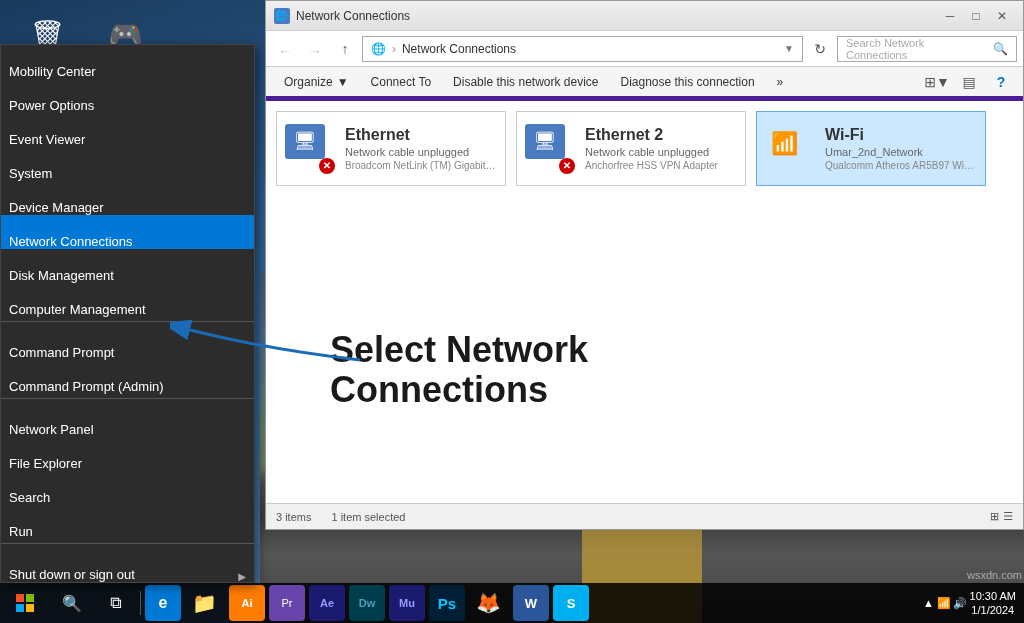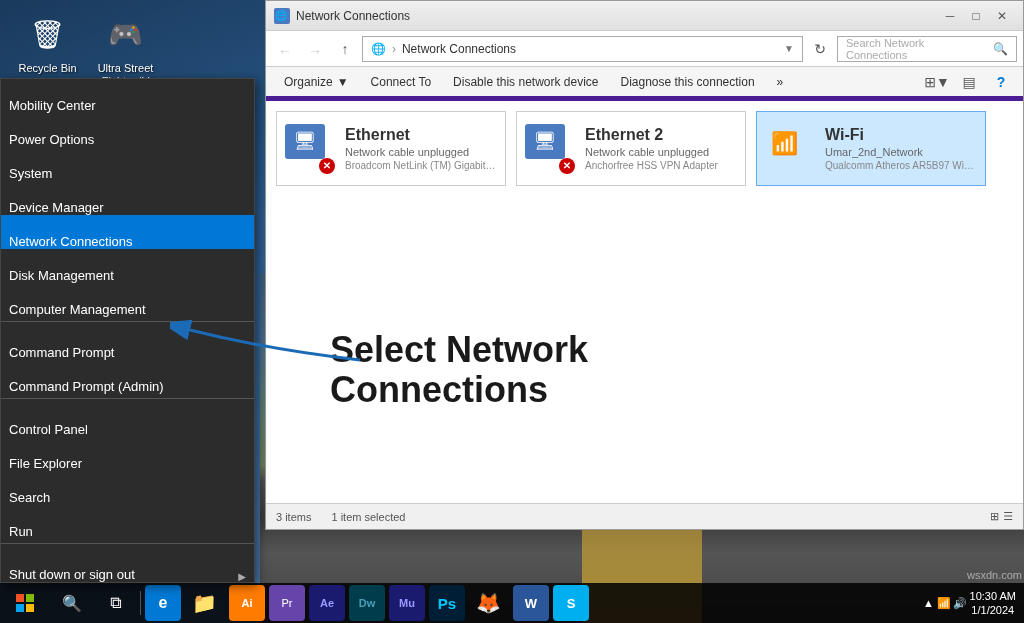--- a/index.html
+++ b/index.html
@@ -595,20 +595,23 @@
 
   <div id="context-menu">
 
     <div class="menu-item">
       <span>Mobility Center</span>
     </div>
     <div class="menu-item">
       <span>Power Options</span>
     </div>
     <div class="menu-item">
+      <span>Event Viewer</span>
+    </div>
+    <div class="menu-item">
       <span>System</span>
     </div>
     <div class="menu-item">
       <span>Device Manager</span>
     </div>
     <div class="menu-item highlighted">
       <span>Network Connections</span>
     </div>
     <div class="menu-item">
       <span>Disk Management</span>
@@ -618,21 +621,21 @@
     </div>
     <div class="menu-separator"></div>
     <div class="menu-item">
       <span>Command Prompt</span>
     </div>
     <div class="menu-item">
       <span>Command Prompt (Admin)</span>
     </div>
     <div class="menu-separator"></div>
     <div class="menu-item">
-      <span>Control Panel</span>
+      <span>Network Panel</span>
     </div>
     <div class="menu-item">
       <span>File Explorer</span>
     </div>
     <div class="menu-item">
       <span>Search</span>
     </div>
     <div class="menu-item">
       <span>Run</span>
     </div>

